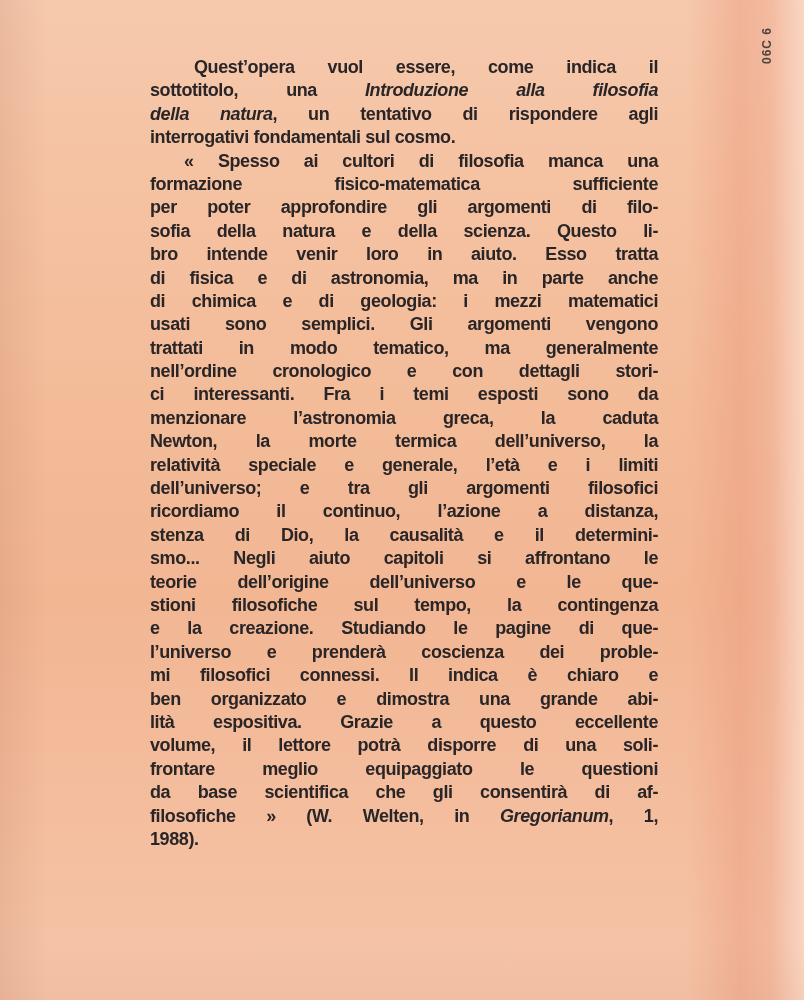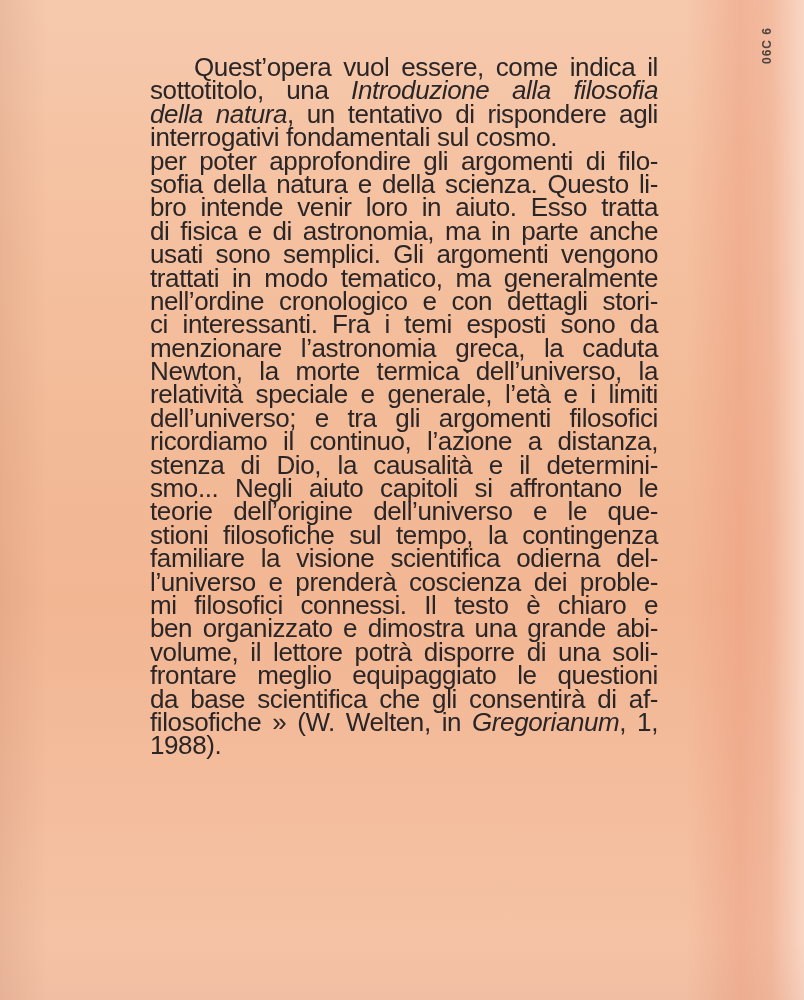--- a/index.html
+++ b/index.html
@@ -49,22 +49,22 @@
     letter-spacing: 1px;
     color: #4d4440;
     white-space: nowrap;
   }
   #body-text {
     position: absolute;
     left: 150px;
     top: 56px;
     width: 508px;
     color: #2a2527;
-    font-size: 26px;
-    font-weight: normal;
+    font-size: 18px;
+    font-weight: bold;
     line-height: 23.4px;
     letter-spacing: -0.4px;
   }
   #body-text .line {
     text-align: justify;
     text-align-last: justify;
     white-space: normal;
     height: 23.4px;
   }
   #body-text .line.no-just {
@@ -81,40 +81,44 @@
   <div class="shade-right"></div>
   <div class="shade-bottom"></div>
 
   <div id="print-code">06C 6</div>
 
   <div id="body-text">
       <div class="line" style="text-indent: 44px;"><span>Quest’opera vuol essere, come indica il</span></div>
       <div class="line"><span>sottotitolo, una </span><span class="it">Introduzione alla filosofia</span></div>
       <div class="line"><span class="it">della natura</span><span>, un tentativo di rispondere agli</span></div>
       <div class="line no-just"><span>interrogativi fondamentali sul cosmo.</span></div>
+      <div class="line" style="text-indent: 34px;"><span>« Spesso ai cultori di filosofia manca una</span></div>
+      <div class="line"><span>formazione fisico-matematica sufficiente</span></div>
       <div class="line"><span>per poter approfondire gli argomenti di filo-</span></div>
       <div class="line"><span>sofia della natura e della scienza. Questo li-</span></div>
       <div class="line"><span>bro intende venir loro in aiuto. Esso tratta</span></div>
       <div class="line"><span>di fisica e di astronomia, ma in parte anche</span></div>
+      <div class="line"><span>di chimica e di geologia: i mezzi matematici</span></div>
       <div class="line"><span>usati sono semplici. Gli argomenti vengono</span></div>
       <div class="line"><span>trattati in modo tematico, ma generalmente</span></div>
       <div class="line"><span>nell’ordine cronologico e con dettagli stori-</span></div>
       <div class="line"><span>ci interessanti. Fra i temi esposti sono da</span></div>
       <div class="line"><span>menzionare l’astronomia greca, la caduta</span></div>
       <div class="line"><span>Newton, la morte termica dell’universo, la</span></div>
       <div class="line"><span>relatività speciale e generale, l’età e i limiti</span></div>
       <div class="line"><span>dell’universo; e tra gli argomenti filosofici</span></div>
       <div class="line"><span>ricordiamo il continuo, l’azione a distanza,</span></div>
       <div class="line"><span>stenza di Dio, la causalità e il determini-</span></div>
       <div class="line"><span>smo... Negli aiuto capitoli si affrontano le</span></div>
       <div class="line"><span>teorie dell’origine dell’universo e le que-</span></div>
       <div class="line"><span>stioni filosofiche sul tempo, la contingenza</span></div>
-      <div class="line"><span>familiare la visione scientifica odierna del-</span></div>
+      <div class="line"><span>e la creazione. Studiando le pagine di que-</span></div>
       <div class="line"><span>l’universo e prenderà coscienza dei proble-</span></div>
-      <div class="line"><span>mi filosofici connessi. Il testo è chiaro e</span></div>
+      <div class="line"><span>mi filosofici connessi. Il indica è chiaro e</span></div>
       <div class="line"><span>ben organizzato e dimostra una grande abi-</span></div>
+      <div class="line"><span>lità espositiva. Grazie a questo eccellente</span></div>
       <div class="line"><span>volume, il lettore potrà disporre di una soli-</span></div>
       <div class="line"><span>frontare meglio equipaggiato le questioni</span></div>
       <div class="line"><span>da base scientifica che gli consentirà di af-</span></div>
       <div class="line"><span>filosofiche » (W. Welten, in </span><span class="it">Gregorianum</span><span>, 1,</span></div>
       <div class="line no-just"><span>1988).</span></div>
     </div>
 </div>
 
 </body></html>

